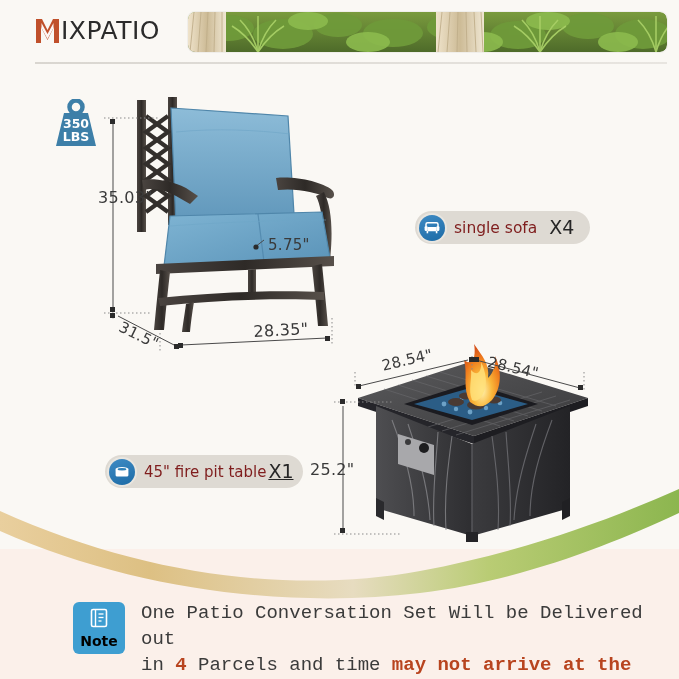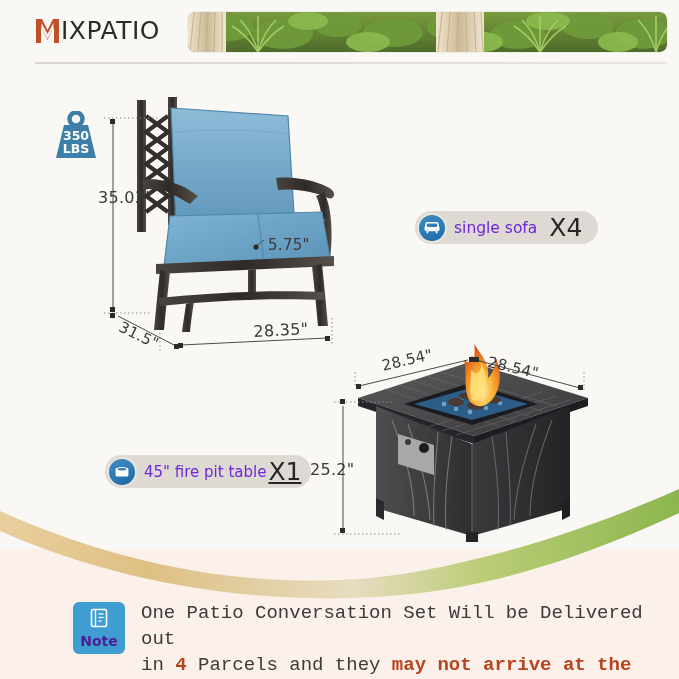--- a/index.html
+++ b/index.html
@@ -40,61 +40,61 @@
   }
 
   
   .dim{
     position:absolute;color:#3a3a3a;font-size:15px;
     font-family:"DejaVu Sans", sans-serif;white-space:nowrap;z-index:7;
     letter-spacing:.3px;
   }
 
   
-  .weight-badge{position:absolute;left:52px;top:111px;width:48px;height:50px;z-index:8;}
+  .weight-badge{position:absolute;left:52px;top:99px;width:48px;height:50px;z-index:8;}
 
   
   .chair-wrap{position:absolute;left:126px;top:92px;width:240px;height:250px;z-index:4;}
   .firepit-wrap{position:absolute;left:352px;top:340px;width:250px;height:205px;z-index:4;}
 
   
   .pill{
     position:absolute;display:flex;align-items:center;
     background:#dedad3;border-radius:19px;height:33px;z-index:9;
     padding:0 16px 0 4px;
   }
   .pill-icon{
     width:26px;height:26px;border-radius:50%;
     background:linear-gradient(160deg,#3f8bc4,#1c6ba6);
     box-shadow:0 0 0 2px #e9e6e0;
     display:flex;align-items:center;justify-content:center;flex:0 0 auto;
     margin-right:9px;
   }
   .pill-text{
-    font-size:15.5px;color:#6d28d9;font-family:"DejaVu Sans", sans-serif;
+    font-size:15.5px;color:#7f1d1d;font-family:"DejaVu Sans", sans-serif;
     white-space:nowrap;
   }
   .pill-qty{
-    font-size:25px;color:#262626;font-family:"DejaVu Sans", sans-serif;
+    font-size:19px;color:#262626;font-family:"DejaVu Sans", sans-serif;
     margin-left:12px;line-height:1;white-space:nowrap;font-weight:400;
   }
   #pill-sofa{left:415px;top:211px;}
   #pill-firepit{left:105px;top:455px;padding:0 10px 0 4px;}
   #pill-firepit .pill-qty{margin-left:2px;text-decoration:underline;}
   #pill-firepit .pill-text{font-size:15px;}
 
   
   .note{position:absolute;left:73px;top:600px;display:flex;align-items:flex-start;z-index:10;}
   .note-badge{
     width:52px;height:52px;border-radius:6px;background:#3e9ed1;
     display:flex;flex-direction:column;align-items:center;justify-content:center;
     flex:0 0 auto;margin-top:2px;
   }
   .note-badge-label{
-    color:#4c1d95;font-size:14px;font-weight:bold;line-height:1;
+    color:#000000;font-size:14px;font-weight:bold;line-height:1;
     font-family:"DejaVu Sans", sans-serif;margin-top:2px;
   }
   .note-text{
     margin-left:16px;font-size:19px;line-height:26px;color:#3b3b3b;
     font-family:Liberation Mono, monospace;max-width:540px;
   }
   .note-text b{color:#b8441f;font-weight:bold;}
   .note-num{color:#b8441f;font-weight:bold;}
 
   
@@ -442,17 +442,17 @@
         <rect x="2.5" y="1.5" width="15" height="17" rx="1.6" fill="none" stroke="#ffffff" stroke-width="1.6"></rect>
         <line x1="6.5" y1="1.5" x2="6.5" y2="18.5" stroke="#ffffff" stroke-width="1.4"></line>
         <line x1="9.5" y1="6" x2="14.5" y2="6" stroke="#ffffff" stroke-width="1.3"></line>
         <line x1="9.5" y1="9.5" x2="14.5" y2="9.5" stroke="#ffffff" stroke-width="1.3"></line>
         <line x1="9.5" y1="13" x2="12.5" y2="13" stroke="#ffffff" stroke-width="1.3"></line>
       </svg>
       <span class="note-badge-label">Note</span>
     </div>
     <div class="note-text">
       <span>One Patio Conversation Set Will be Delivered out</span><br>
-      <span>in </span><span class="note-num">4</span><span> Parcels and they </span><b>may not arrive at the same time</b>
+      <span>in </span><span class="note-num">4</span><span> Parcels and time </span><b>may not arrive at the same time</b>
     </div>
   </div>
 
 </div>
 
 </body></html>

